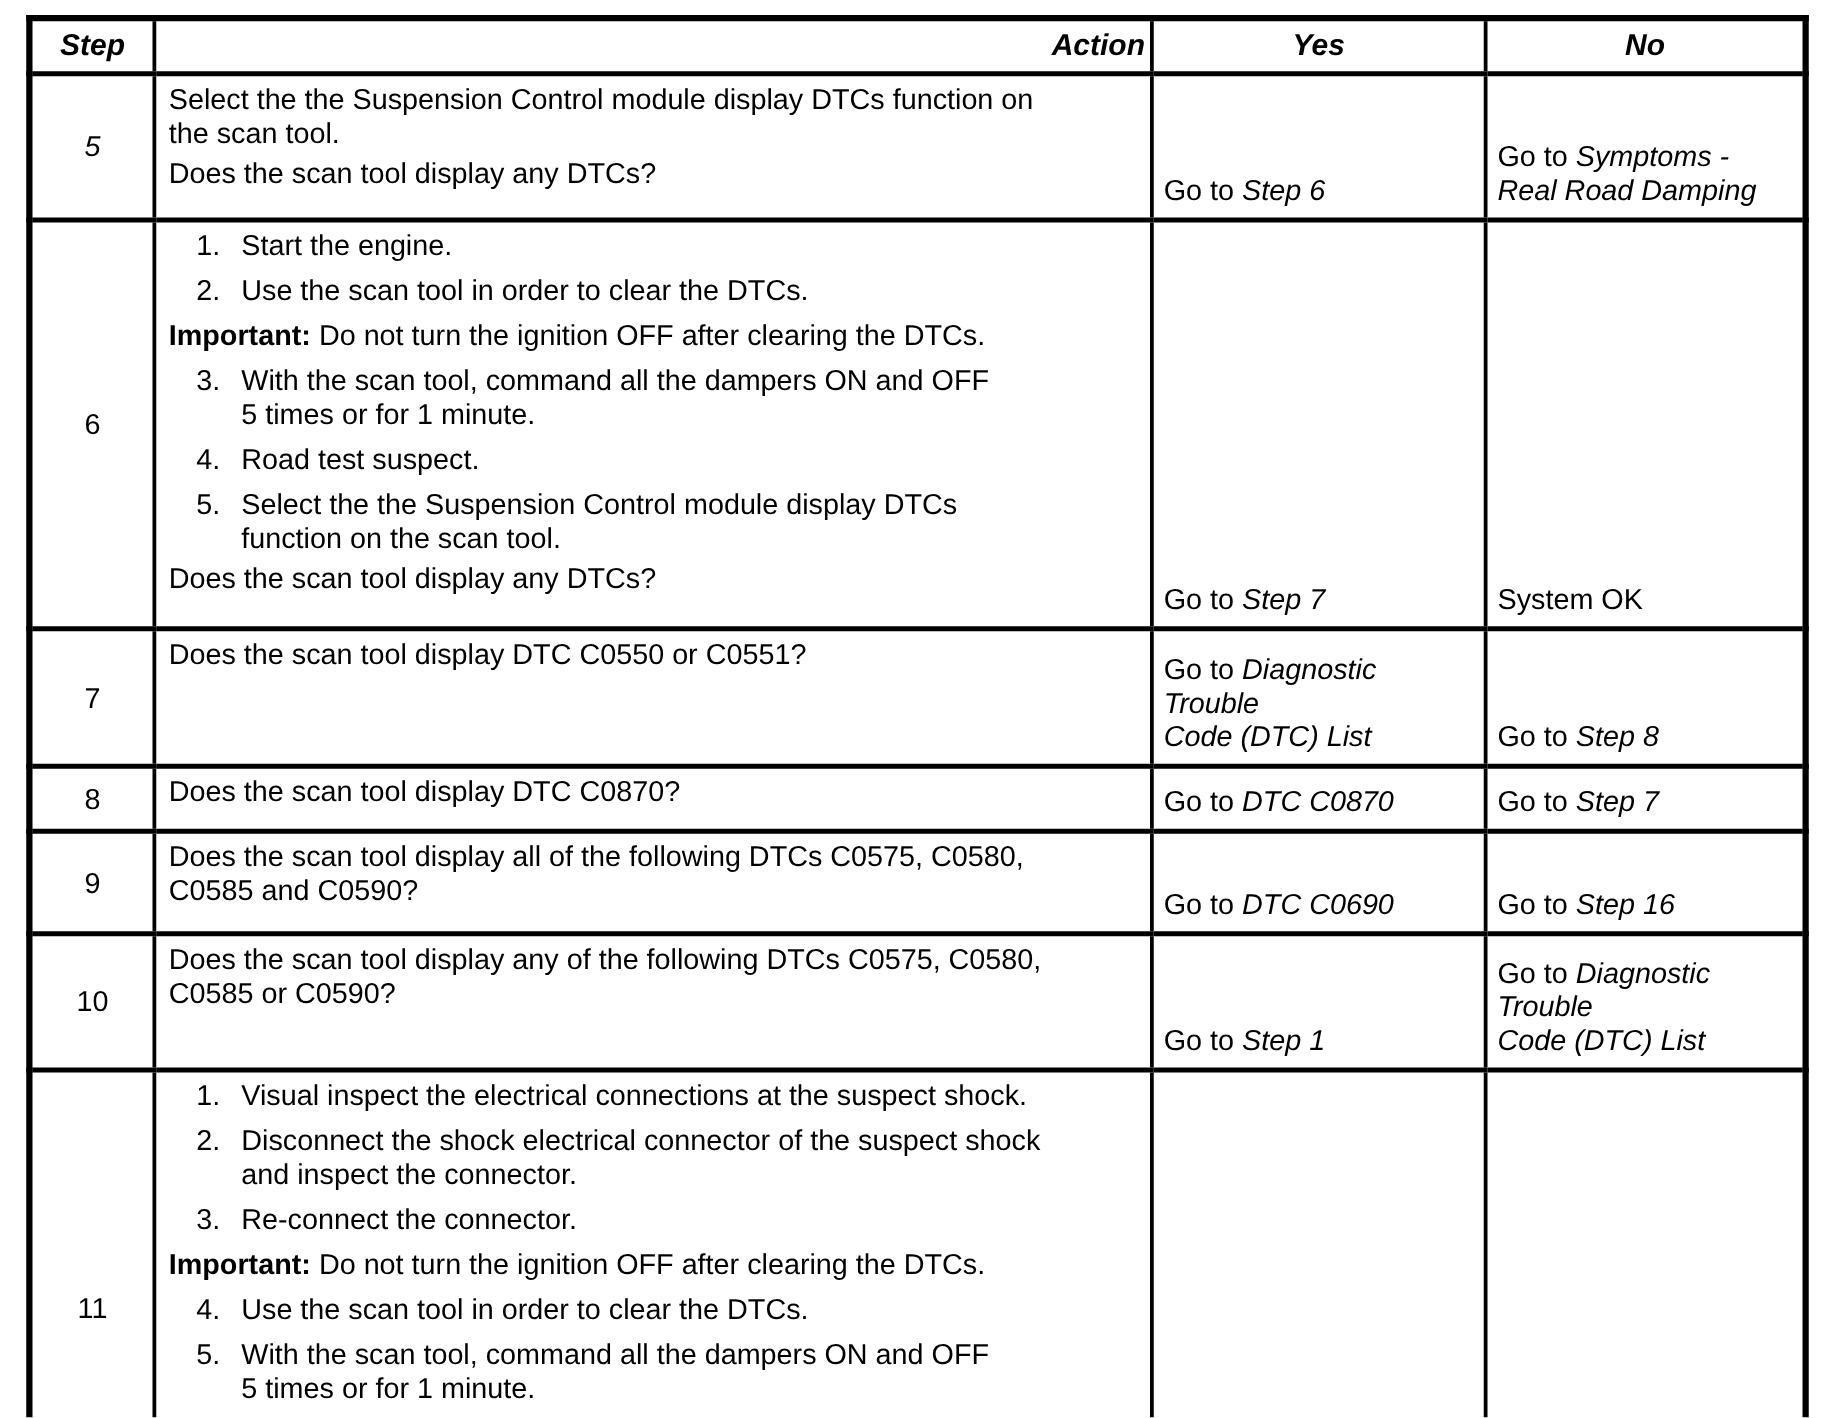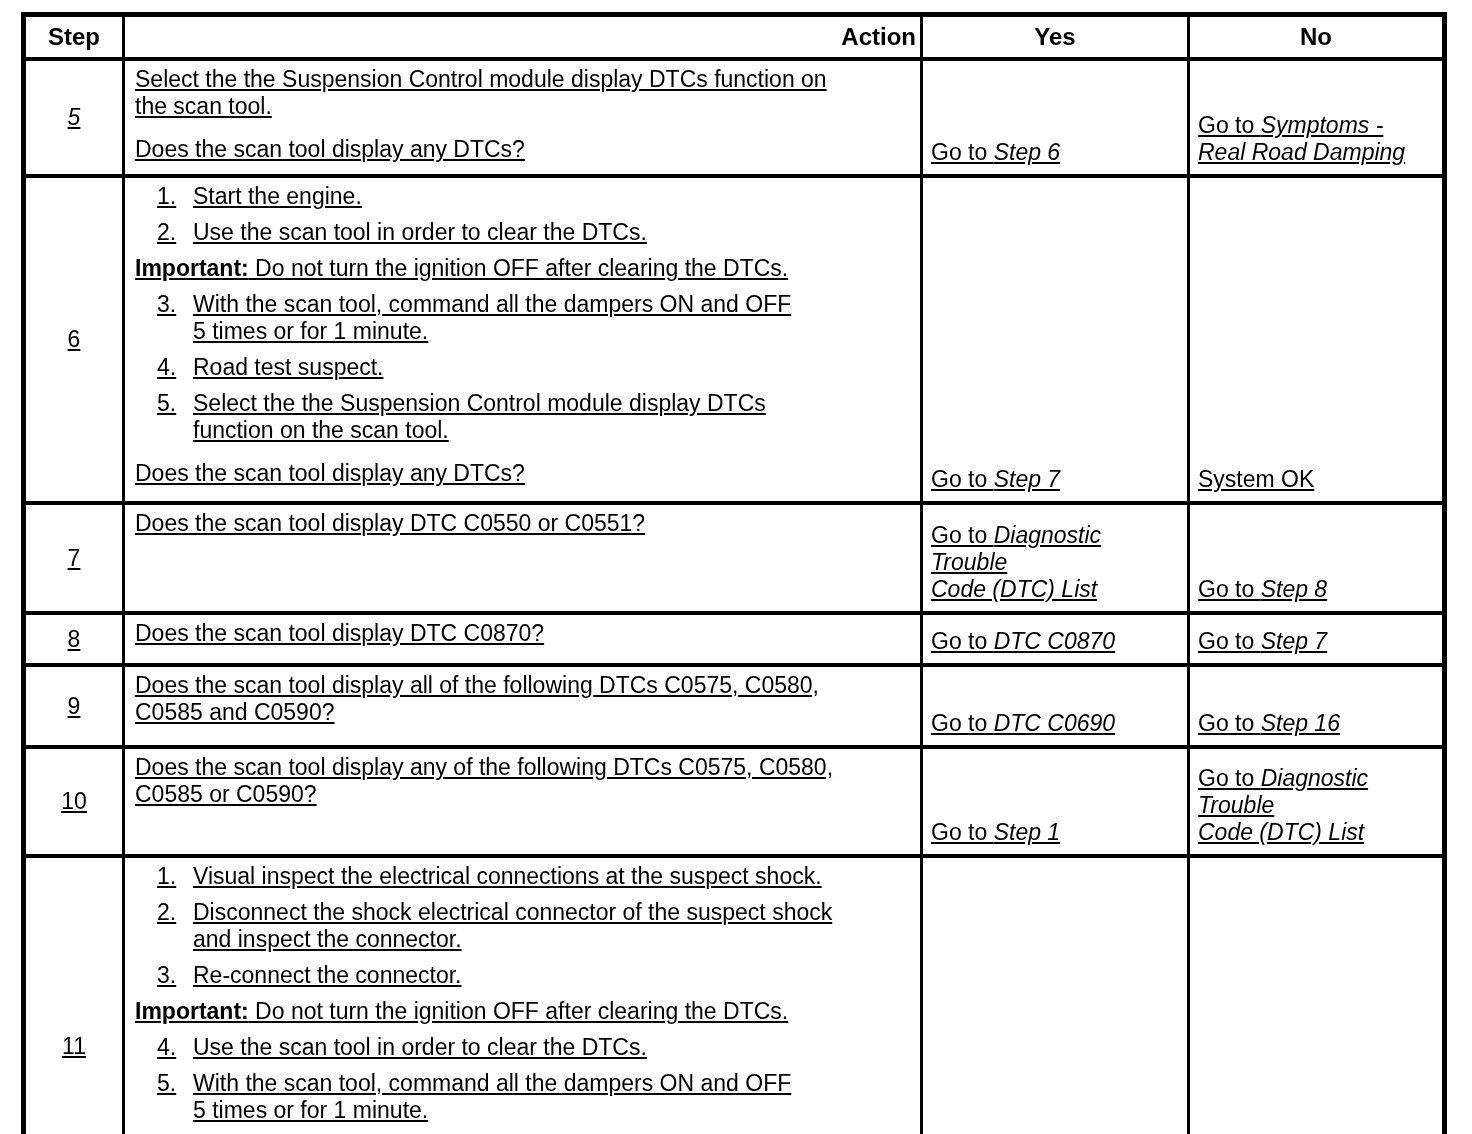--- a/index.html
+++ b/index.html
@@ -3,34 +3,34 @@
 <meta charset="utf-8">
 <style>
   html,body{margin:0;padding:0;background:#ffffff;width:1472px;height:1134px;
     font-family:"Liberation Sans",sans-serif;color:#000;}
   .page{position:relative;width:1472px;height:1134px;background:#fff;overflow:hidden;}
   table.diag{position:absolute;left:21px;top:12px;width:1421px;
     border-collapse:collapse;table-layout:fixed;background:#fff;}
   table.diag, table.diag th, table.diag td{border:3px solid #000;}
   table.diag{border-width:5px;}
   table.diag th, table.diag td{border-top-width:4px;border-bottom-width:4px;}
-  th{font-size:24px;font-weight:bold;text-align:center;padding:3px 4px;height:34px;}
+  th{font-size:24px;font-weight:bold;text-align:center;padding:3px 4px;height:34px;font-style:italic;}
   th.act{text-align:right;}
-  td{font-size:23px;line-height:27px;vertical-align:top;text-decoration:underline;}
+  td{font-size:23px;line-height:27px;vertical-align:top;}
   td.step{width:100px;text-align:center;vertical-align:middle;padding:0 4px;}
   td.step.it{font-style:italic;}
   td.action{padding:5px 10px 6px 10px;}
   td.yn{text-align:left;vertical-align:bottom;padding:4px 8px 8px 8px;}
   .blk{margin-top:9px;}
   .blk:first-child{margin-top:0;}
   .blk-item{display:flex;margin-left:22px;}
   .blk-item .num{width:36px;flex:0 0 36px;}
   .blk-item .txt{white-space:pre-wrap;}
   .blk-para span,.blk-q span{white-space:pre-wrap;}
-  .blk-q{margin-top:16px;}
+  .blk-q{margin-top:5px;}
   .blk-imp b{font-weight:bold;}
   .blk-imp span{white-space:pre-wrap;}
   .refline{white-space:nowrap;}
   .refline i{font-style:italic;}
   
   tr.r0 td{height:101px;} tr.r1 td{height:311px;} tr.r2 td{height:94px;}
   tr.r3 td{height:36px;}  tr.r4 td{height:66px;}  tr.r5 td{height:93px;}
   tr.r6 td{height:365px;}
 </style>
 </head>

